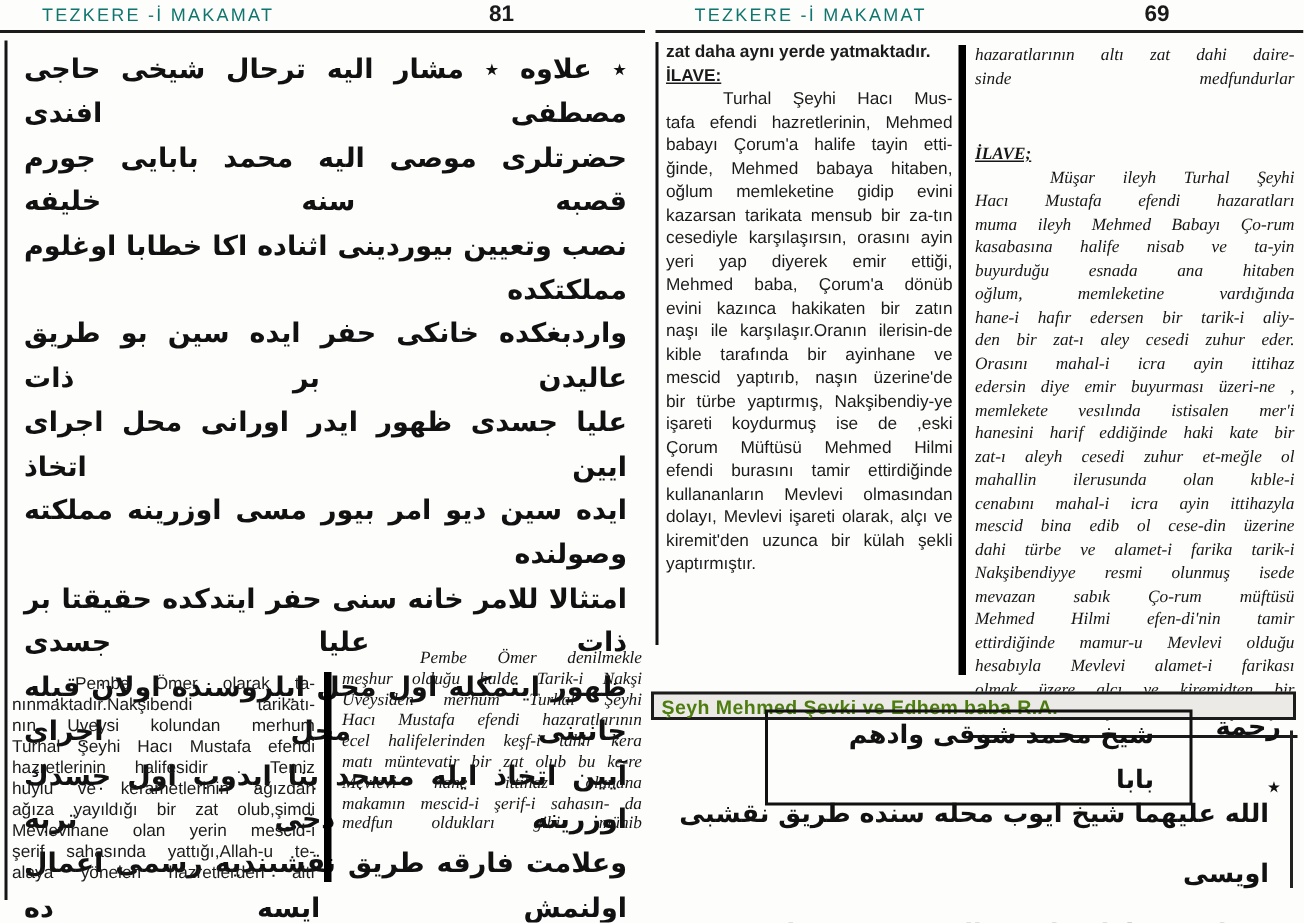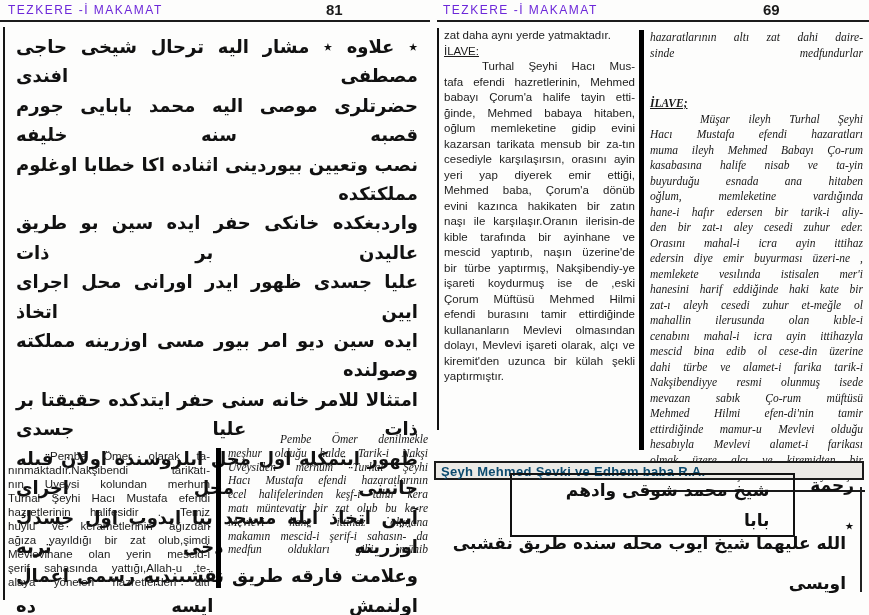--- a/index.html
+++ b/index.html
@@ -4,22 +4,23 @@
 <style>
   html,body{margin:0;padding:0;}
   body{
     width:869px;height:615px;position:relative;
     background:#fdfdfc;color:#141414;
     font-family:"Liberation Sans",sans-serif;
     overflow:hidden;
   }
   .page-header-title{
     position:absolute;top:3px;
-    font-size:12px;letter-spacing:1.5px;color:#6d28d9;
+    font-size:12px;letter-spacing:1.5px;color:#0f766e;
     font-family:"Liberation Sans",sans-serif;
+    margin-left:20px;
   }
   .page-number{
     position:absolute;top:1px;
     font-size:15px;font-weight:bold;color:#1a1a1a;margin-left:28px;
   }
   .header-rule{
     position:absolute;top:20px;height:2px;background:#1c1c1c;
   }
   .vline{position:absolute;background:#151515;}
   .vbar{position:absolute;background:#000;}
@@ -44,41 +45,41 @@
     font-size:11.5px;color:#1b1b1b;
   }
   .italic-col{
     font-family:"Liberation Serif","DejaVu Serif",serif;
     font-style:italic;font-size:11.5px;color:#161616;
   }
   .col-a{left:8px;top:449px;width:202px;line-height:14px;text-indent:42px;}
   .col-b{left:228px;top:433px;width:200px;line-height:13.8px;text-indent:52px;font-style:italic;}
   .p82-col1-wrap{position:absolute;left:437px;top:28px;width:198px;
     border-left:2px solid #111;padding-left:5px;box-sizing:border-box;}
-  .p82-col1-intro{font-size:11.5px;line-height:15.5px;white-space:pre-line;}
+  .p82-col1-intro{font-size:11.5px;line-height:15.5px;white-space:pre-line;font-weight:bold;}
   .ilave-heading{
-    font-size:11.5px;font-weight:normal;text-decoration:underline;
+    font-size:11.5px;font-weight:bold;text-decoration:underline;
     line-height:15.5px;font-family:"Liberation Sans",sans-serif;
   }
   .ilave-heading.it{
     font-family:"Liberation Serif","DejaVu Serif",serif;font-style:italic;
     font-weight:bold;
     margin-top:35px;
   }
   .p82-col1-body{line-height:15.5px;text-indent:38px;position:static;width:auto;}
   .p82-col2-wrap{
     position:absolute;left:646px;top:28px;width:219px;
     border-bottom:2px solid #1a1a1a;padding:2px 2px 6px 4px;box-sizing:border-box;
   }
   .p82-col2-intro{line-height:15.5px;white-space:pre-line;}
   .p82-col2-body{line-height:15.5px;text-indent:50px;position:static;width:auto;}
   .section-header-box{
     position:absolute;left:434px;top:461px;width:430px;height:19px;
     border:2px solid #1b1b1b;background:#eceae6;box-sizing:border-box;
-    font-size:13px;font-weight:bold;color:#0c4a6e;
+    font-size:13px;font-weight:bold;color:#4d7c0f;
     padding:1px 0 0 5px;letter-spacing:0.3px;
   }
   .ottoman-bottom{
     position:absolute;left:448px;top:487px;width:412px;
     direction:rtl;font-family:"DejaVu Sans",sans-serif;
     font-size:17px;line-height:40px;font-weight:bold;color:#111;
     border-left:2px solid #222; 
     border-left:none;
   }
   .ottoman-bottom .right-edge{

